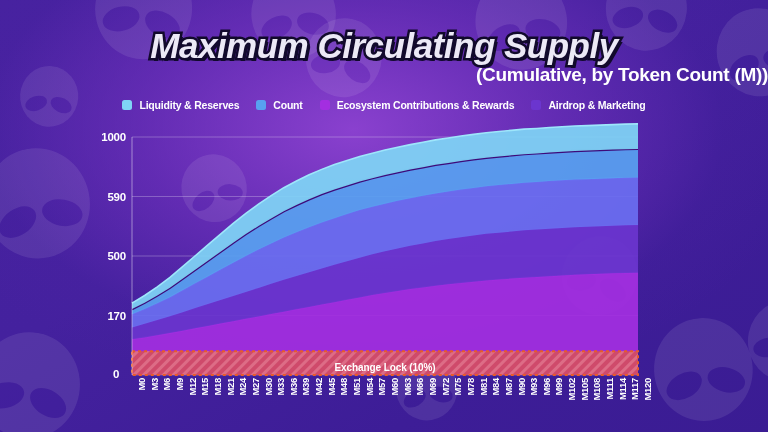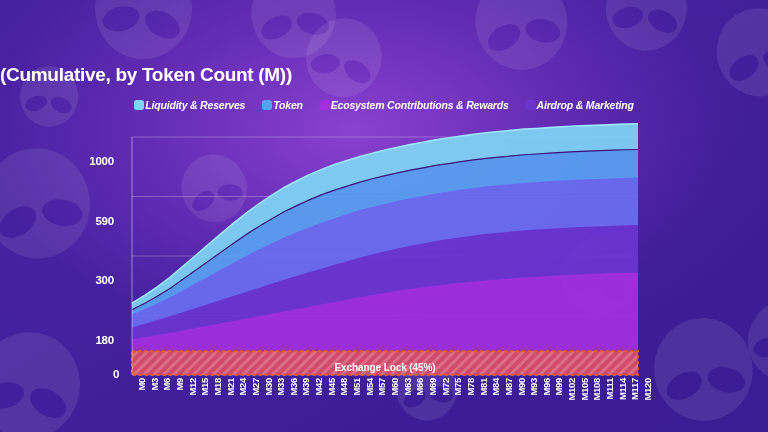--- a/index.html
+++ b/index.html
@@ -26,52 +26,51 @@
     text-align:center;
     font-size:35px; font-weight:bold; font-style:italic;
     letter-spacing:-0.5px;
     color:#ece9f6;
     -webkit-text-stroke:5px #120a2c;
     paint-order:stroke fill;
     text-shadow:3px 3px 0 #120a2c;
   }
   #subtitle{
     position:absolute; top:64px; left:0; width:100%;
-    text-align:left;
+    text-align:right;
     font-size:19px; font-weight:bold;
     color:#ffffff;
     letter-spacing:-0.3px;
   }
 
   
   #legend{
     position:absolute; top:99px; left:0; width:100%;
     display:flex; justify-content:center; align-items:center;
     gap:17px;
   }
-  .legend-item{ display:flex; align-items:center; gap:1px;font-style:italic; }
+  .legend-item{ display:flex; align-items:center; gap:7px; }
   .legend-swatch{ width:10px; height:10px; border-radius:2.5px; flex:none; }
   .legend-label{
     font-size:10.5px; font-weight:bold; color:#ffffff;
     letter-spacing:-0.2px; white-space:nowrap;
   }
 
   
   #plot{
     position:absolute;
     left:132px; top:137px; width:506px; height:238px;
   }
   #plot svg{ display:block; width:100%; height:100%; overflow:visible; }
 
   .ytick{
-    position:absolute; right:12px;
+    position:absolute; right:0;
     font-size:11.5px; font-weight:bold; color:#ffffff;
     transform:translateY(-50%);
     letter-spacing:-0.2px;
-    margin-top:24px;
   }
   #yaxis{ position:absolute; left:92px; top:137px; width:34px; height:238px; }
 
   .xtick{
     position:absolute; top:0;
     font-size:9.5px; font-weight:bold; color:#ffffff;
     transform-origin:left top;
     transform:rotate(-90deg) translate(-100%,0);
     white-space:nowrap; letter-spacing:-0.3px;
   }
@@ -188,30 +187,31 @@
       <svg width="70" height="70" viewBox="0 0 100 100">
      <ellipse cx="50" cy="46" rx="44" ry="46" fill="#ffffff"></ellipse>
      <ellipse cx="31" cy="58" rx="17" ry="11" transform="rotate(-22 31 58)" fill="#3f1f9e"></ellipse>
      <ellipse cx="69" cy="58" rx="17" ry="11" transform="rotate(22 69 58)" fill="#3f1f9e"></ellipse>
    </svg>
     </div>
   </div>
 
 <div id="frame">
 
+  <div id="title">Maximum Circulating Supply</div>
   <div id="subtitle">(Cumulative, by Token Count (M))</div>
 
   <div id="legend">
       <div class="legend-item">
         <span class="legend-swatch" style="background: rgb(127, 212, 245);"></span>
         <span class="legend-label">Liquidity &amp; Reserves</span>
       </div>
       <div class="legend-item">
         <span class="legend-swatch" style="background: rgb(88, 160, 240);"></span>
-        <span class="legend-label">Token</span>
+        <span class="legend-label">Count</span>
       </div>
       <div class="legend-item">
         <span class="legend-swatch" style="background: rgb(163, 46, 224);"></span>
         <span class="legend-label">Ecosystem Contributions &amp; Rewards</span>
       </div>
       <div class="legend-item">
         <span class="legend-swatch" style="background: rgb(107, 53, 207);"></span>
         <span class="legend-label">Airdrop &amp; Marketing</span>
       </div>
     </div>
@@ -240,22 +240,22 @@
         <path d="M 0 166.124 L 12.65 158.50799999999998 L 25.3 149.94 L 37.949999999999996 140.42000000000002 L 50.6 129.70999999999998 L 63.25 118.762 L 75.89999999999999 107.814 L 88.55 97.10400000000001 L 101.2 86.394 L 113.85000000000001 76.398 L 126.5 67.11600000000001 L 139.15 58.548 L 151.79999999999998 50.69399999999999 L 164.45000000000002 44.03 L 177.1 37.84200000000001 L 189.75 32.367999999999995 L 202.4 27.608000000000004 L 215.04999999999998 23.561999999999983 L 227.70000000000002 19.51599999999999 L 240.35 16.183999999999997 L 253 13.090000000000003 L 265.65000000000003 10.234000000000009 L 278.3 7.616000000000014 L 290.95 5.236000000000018 L 303.59999999999997 2.8559999999999945 L 316.25 0.9519999999999982 L 328.90000000000003 -0.9519999999999982 L 341.55 -2.6179999999999666 L 354.2 -4.283999999999992 L 366.84999999999997 -5.4739999999999895 L 379.5 -6.664000000000016 L 392.15000000000003 -7.853999999999985 L 404.8 -8.568000000000012 L 417.45 -9.52000000000001 L 430.09999999999997 -10.23399999999998 L 442.75 -10.948000000000008 L 455.40000000000003 -11.424000000000007 L 468.05 -11.900000000000006 L 480.7 -12.376000000000005 L 493.34999999999997 -12.852000000000004 L 506 -13.089999999999975 L 506 11.900000000000006 L 493.34999999999997 12.138000000000005 L 480.7 12.614000000000004 L 468.05 13.090000000000003 L 455.40000000000003 13.566000000000003 L 442.75 14.042000000000002 L 430.09999999999997 14.756 L 417.45 15.469999999999999 L 404.8 16.421999999999997 L 392.15000000000003 17.135999999999996 L 379.5 18.325999999999993 L 366.84999999999997 19.51599999999999 L 354.2 20.70599999999999 L 341.55 22.371999999999986 L 328.90000000000003 24.037999999999982 L 316.25 25.942000000000007 L 303.59999999999997 27.846000000000004 L 290.95 30.226 L 278.3 32.605999999999995 L 265.65000000000003 35.22400000000002 L 253 38.08000000000001 L 240.35 41.17400000000001 L 227.70000000000002 44.506 L 215.04999999999998 48.55199999999999 L 202.4 52.597999999999985 L 189.75 57.120000000000005 L 177.1 62.355999999999995 L 164.45000000000002 68.06800000000001 L 151.79999999999998 74.256 L 139.15 81.39599999999999 L 126.5 89.012 L 113.85000000000001 97.10400000000001 L 101.2 105.672 L 88.55 114.716 L 75.89999999999999 123.76 L 63.25 132.804 L 50.6 141.848 L 37.949999999999996 150.654 L 25.3 158.50799999999998 L 12.65 165.648 L 0 172.074 Z" fill="#7fd4f5" fill-opacity="0.93"></path>
         <path d="M 0 166.124 L 12.65 158.50799999999998 L 25.3 149.94 L 37.949999999999996 140.42000000000002 L 50.6 129.70999999999998 L 63.25 118.762 L 75.89999999999999 107.814 L 88.55 97.10400000000001 L 101.2 86.394 L 113.85000000000001 76.398 L 126.5 67.11600000000001 L 139.15 58.548 L 151.79999999999998 50.69399999999999 L 164.45000000000002 44.03 L 177.1 37.84200000000001 L 189.75 32.367999999999995 L 202.4 27.608000000000004 L 215.04999999999998 23.561999999999983 L 227.70000000000002 19.51599999999999 L 240.35 16.183999999999997 L 253 13.090000000000003 L 265.65000000000003 10.234000000000009 L 278.3 7.616000000000014 L 290.95 5.236000000000018 L 303.59999999999997 2.8559999999999945 L 316.25 0.9519999999999982 L 328.90000000000003 -0.9519999999999982 L 341.55 -2.6179999999999666 L 354.2 -4.283999999999992 L 366.84999999999997 -5.4739999999999895 L 379.5 -6.664000000000016 L 392.15000000000003 -7.853999999999985 L 404.8 -8.568000000000012 L 417.45 -9.52000000000001 L 430.09999999999997 -10.23399999999998 L 442.75 -10.948000000000008 L 455.40000000000003 -11.424000000000007 L 468.05 -11.900000000000006 L 480.7 -12.376000000000005 L 493.34999999999997 -12.852000000000004 L 506 -13.089999999999975" fill="none" stroke="#9ee6fb" stroke-width="1.6" vector-effect="non-scaling-stroke"></path>
         <rect x="0" y="214.2" width="506" height="23.80000000000001" fill="url(#hatch)" stroke="#e85b2a" stroke-width="2" stroke-dasharray="3 3" vector-effect="non-scaling-stroke"></rect>
         <line x1="0" x2="0" y1="0" y2="238" stroke="rgba(255,255,255,0.45)" stroke-width="1" vector-effect="non-scaling-stroke"></line>
       </svg>
     </div>
 
   <div id="yaxis">
       <div class="ytick" style="top: 0px;">1000</div>
       <div class="ytick" style="top: 59.5px;">590</div>
-      <div class="ytick" style="top: 119px;">300</div>
-      <div class="ytick" style="top: 178.5px;">180</div>
+      <div class="ytick" style="top: 119px;">500</div>
+      <div class="ytick" style="top: 178.5px;">170</div>
     </div>
   <div id="xaxis">
       <div class="xtick" style="left: 4px;">M0</div>
       <div class="xtick" style="left: 16.65px;">M3</div>
       <div class="xtick" style="left: 29.3px;">M6</div>
       <div class="xtick" style="left: 41.95px;">M9</div>
       <div class="xtick" style="left: 54.6px;">M12</div>
       <div class="xtick" style="left: 67.25px;">M15</div>
       <div class="xtick" style="left: 79.9px;">M18</div>
       <div class="xtick" style="left: 92.55px;">M21</div>
@@ -288,15 +288,15 @@
       <div class="xtick" style="left: 434.1px;">M102</div>
       <div class="xtick" style="left: 446.75px;">M105</div>
       <div class="xtick" style="left: 459.4px;">M108</div>
       <div class="xtick" style="left: 472.05px;">M111</div>
       <div class="xtick" style="left: 484.7px;">M114</div>
       <div class="xtick" style="left: 497.35px;">M117</div>
       <div class="xtick" style="left: 510px;">M120</div>
     </div>
 
   <div id="zero-label">0</div>
-  <div id="exlock-label">Exchange Lock (45%)</div>
+  <div id="exlock-label">Exchange Lock (10%)</div>
 
 </div>
 
 </body></html>

